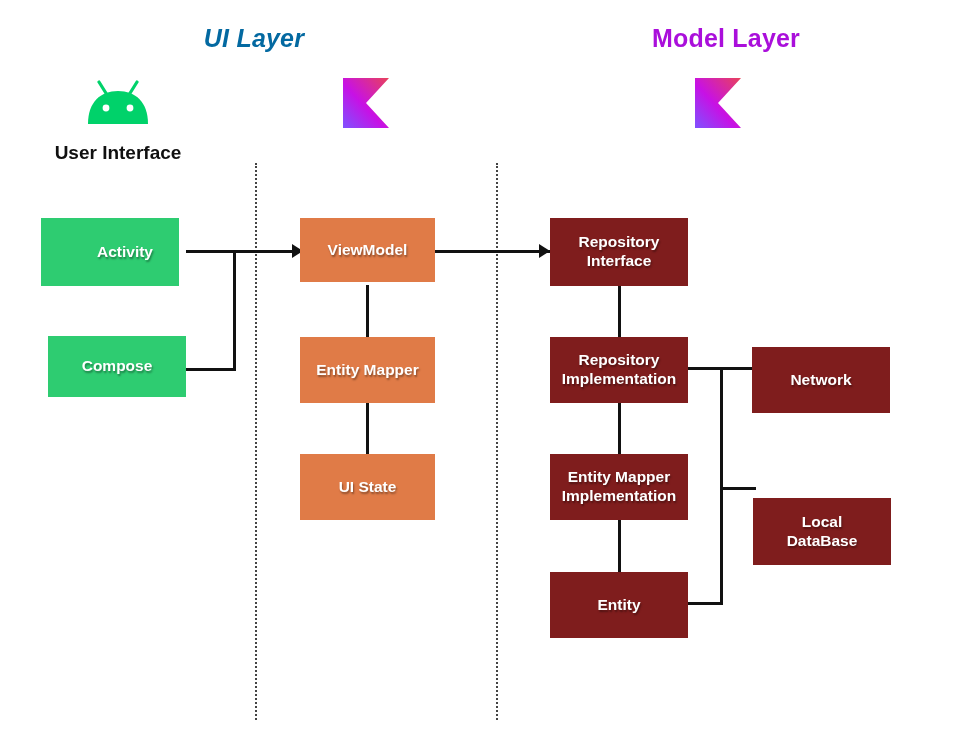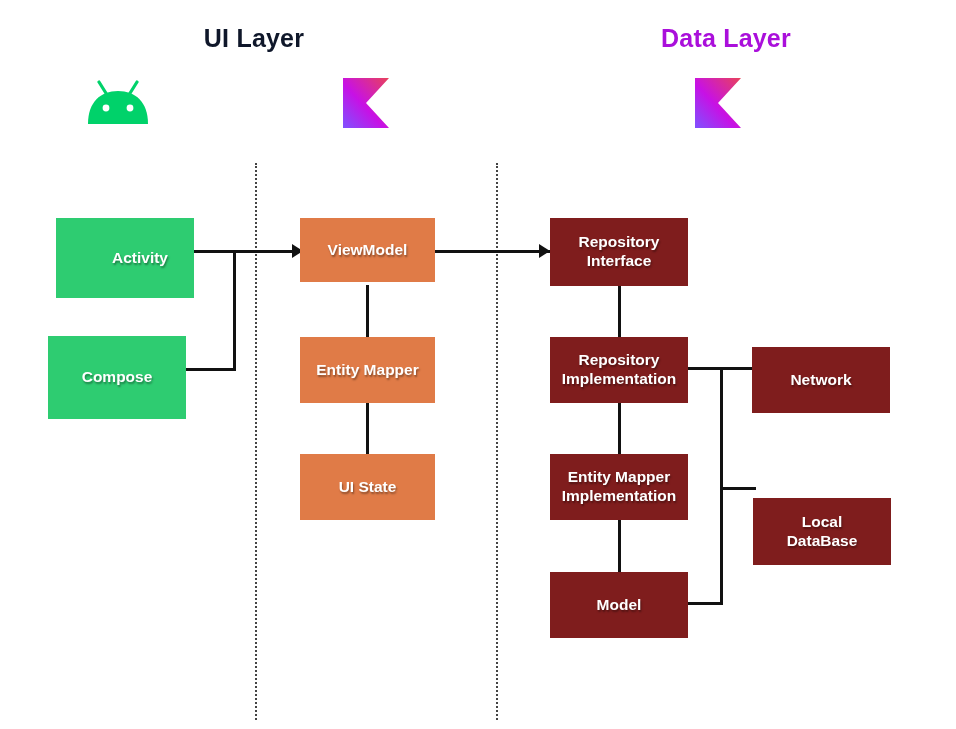--- a/index.html
+++ b/index.html
@@ -20,21 +20,21 @@
   }
 
   
   .layer-title {
     position: absolute;
     font-size: 25px;
     font-weight: bold;
     letter-spacing: 0.2px;
     white-space: nowrap;
   }
-  #ui-layer-title   { left: 0;   top: 24px; width: 508px; text-align: center; color: #0f172a; }
+  #ui-layer-title   { left: 0;   top: 24px; width: 508px; text-align: center; color: #0369a1; font-style: italic; }
   #data-layer-title { left: 496px; top: 24px; width: 460px; text-align: center; color: #AA0FDB; }
 
   
   .col-label {
     position: absolute;
     font-size: 19px;
     font-weight: bold;
     color: #101010;
     white-space: nowrap;
     text-align: center;
@@ -95,21 +95,21 @@
   .node-green  { background: #2ECC71; }
   .node-orange { background: #E07B47; }
   .node-purple { background: #7f1d1d; }
 </style>
 </head>
 <body>
 
 <div id="canvas">
 
   <div class="layer-title" id="ui-layer-title">UI Layer</div>
-  <div class="layer-title" id="data-layer-title">Data Layer</div>
+  <div class="layer-title" id="data-layer-title">Model Layer</div>
 
   <div class="icon-wrap" id="android-icon">
     <svg width="64" height="46" viewBox="0 0 64 46" xmlns="http://www.w3.org/2000/svg">
       <g stroke="#00D26A" stroke-width="3.2" stroke-linecap="round">
         <line x1="13" y1="2" x2="20.5" y2="14"></line>
         <line x1="51" y1="2" x2="43.5" y2="14"></line>
       </g>
       <path d="M2 44 C2 22 14.5 11 32 11 C49.5 11 62 22 62 44 Z" fill="#00D26A"></path>
       <circle cx="20" cy="28" r="3.4" fill="#ffffff"></circle>
       <circle cx="44" cy="28" r="3.4" fill="#ffffff"></circle>
@@ -135,20 +135,21 @@
         <linearGradient id="kgrad2" x1="0%" y1="100%" x2="100%" y2="0%">
           <stop offset="0%" stop-color="#7F52FF"></stop>
           <stop offset="45%" stop-color="#C711E5"></stop>
           <stop offset="100%" stop-color="#E8425A"></stop>
         </linearGradient>
       </defs>
       <path d="M0 0 H46 L23 25 L46 50 H0 Z" fill="url(#kgrad2)"></path>
     </svg>
   </div>
 
+  <div class="col-label" id="label-user-interface">User Interface</div>
 
   <div class="divider" id="divider-1"></div>
   <div class="divider" id="divider-2"></div>
 
   <div class="line line-h" style="left:186px; top:250px; width:119px;"></div>
 
   <div class="line line-h" style="left:186px; top:368px; width:50px;"></div>
   <div class="line line-v" style="left:233px; top:250px; height:121px;"></div>
 
   <div class="arrow-head" style="left:292px; top:244px;"></div>
@@ -164,27 +165,27 @@
 
   <div class="line line-v" style="left:618px; top:402px; height:54px;"></div>
 
   <div class="line line-v" style="left:618px; top:520px; height:55px;"></div>
 
   <div class="line line-h" style="left:687px; top:367px; width:67px;"></div>
   <div class="line line-v" style="left:720px; top:367px; height:238px;"></div>
   <div class="line line-h" style="left:720px; top:487px; width:36px;"></div>
   <div class="line line-h" style="left:687px; top:602px; width:36px;"></div>
 
-  <div class="node node-green" style="left:56px; top:218px; width:138px; height:80px;padding-left:36px;">Activity</div>
-  <div class="node node-green" style="left:48px; top:336px; width:138px; height:83px;">Compose</div>
+  <div class="node node-green" style="left:41px; top:218px; width:138px; height:68px;padding-left:36px;">Activity</div>
+  <div class="node node-green" style="left:48px; top:336px; width:138px; height:61px;">Compose</div>
 
   <div class="node node-orange" style="left:300px; top:218px; width:135px; height:64px;">ViewModel</div>
   <div class="node node-orange" style="left:300px; top:337px; width:135px; height:66px;">Entity Mapper</div>
   <div class="node node-orange" style="left:300px; top:454px; width:135px; height:66px;">UI State</div>
 
   <div class="node node-purple node-multiline" style="left:550px; top:218px; width:138px; height:68px;">Repository<br>Interface</div>
   <div class="node node-purple node-multiline" style="left:550px; top:337px; width:138px; height:66px;">Repository<br>Implementation</div>
   <div class="node node-purple node-multiline" style="left:550px; top:454px; width:138px; height:66px;">Entity Mapper<br>Implementation</div>
-  <div class="node node-purple" style="left:550px; top:572px; width:138px; height:66px;">Model</div>
+  <div class="node node-purple" style="left:550px; top:572px; width:138px; height:66px;">Entity</div>
   <div class="node node-purple" style="left:752px; top:347px; width:138px; height:66px;">Network</div>
   <div class="node node-purple node-multiline" style="left:753px; top:455px; width:138px; height:67px;margin-top:43px;">Local<br>DataBase</div>
 
 </div>
 
 </body></html>

